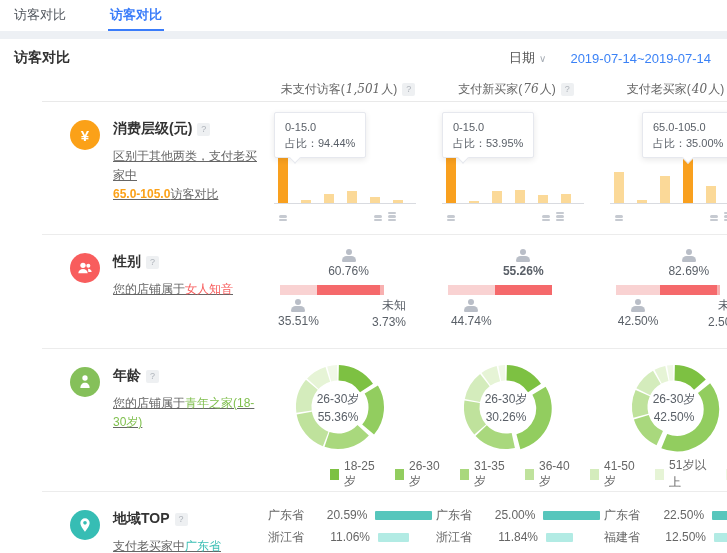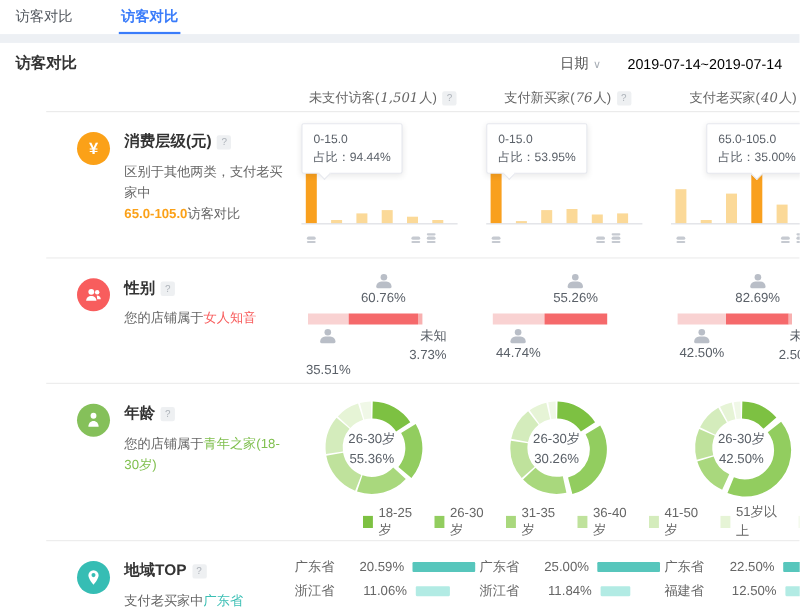--- a/index.html
+++ b/index.html
@@ -10,21 +10,21 @@
   .tabbar { display:flex; gap:40px; padding-left:12px; height:31px; align-items:flex-end; background:#fff; }
   .tab { font-size:13px; color:#51565d; padding:6px 2px 7px; cursor:pointer; }
   .tab.active { color:#3a7cfa; font-weight:700; border-bottom:2px solid #3a7cfa; padding-bottom:5px; }
   .gray-band { height:8px; background:#edf0f4; }
 
   
   .panel-header { display:flex; justify-content:space-between; align-items:center; height:38px; padding:0 16px 0 14px; }
   .panel-title { font-size:14px; font-weight:700; color:#333; }
   .header-right { display:flex; align-items:center; font-size:13px; color:#555; }
   .caret { color:#a7adb5; font-size:10px; margin-left:4px; }
-  .date-range { margin-left:24px; color:#000000; }
+  .date-range { margin-left:24px; color:#3b82f6; }
 
   .grid4 { display:grid; grid-template-columns:222px 168px 168px 169px;margin-left:42px; }
   .col-headers { height:25px; align-items:center; border-bottom:1px solid #e9e9e9; color:#666; }
   .col-header { text-align:center; }
   .col-header .num { font-family:"DejaVu Serif",serif; font-style:italic; padding:0 1px; }
   .help { display:inline-block; width:13px; height:13px; line-height:13px; text-align:center;
     background:#eef0f2; color:#aeb3ba; border-radius:2px; font-size:9px; margin-left:5px; vertical-align:1px; }
 
   
   .section { border-bottom:1px solid #ececec; }
@@ -33,21 +33,21 @@
   .section.age { height:143px; grid-template-rows:108px 34px; }
   .section.region { height:64px; border-bottom:none; }
   .sec-label { grid-column:1; padding:18px 6px 0 28px; display:flex; align-items:flex-start; }
   .section.age .sec-label { grid-row:1/3; }
   .sec-icon { flex:0 0 30px; width:30px; height:30px; border-radius:50%; display:flex; align-items:center;
     justify-content:center; color:#fff; margin-right:13px; font-size:15px; font-weight:700; }
   .sec-icon.orange{ background:#fba118; } .sec-icon.red{ background:#f85d5d; }
   .sec-icon.green{ background:#85c05a; } .sec-icon.teal{ background:#36bdb4; }
   .sec-icon svg { width:16px; height:16px; fill:#fff; }
   .sec-title { font-size:14px; font-weight:700; color:#333; }
-  .sec-desc { margin-top:9px; font-size:12px; color:#666; line-height:19px; }
+  .sec-desc { margin-top:9px; font-size:12px; color:#666; line-height:19px;text-decoration:underline; }
   .hl-orange { color:#fba118; font-weight:700; } .hl-red { color:#f85d5d; }
   .hl-green { color:#7fbf4d; } .hl-teal { color:#3bbfb4; }
 
   
   .mini-cell { padding:8px 0 0 10px; }
   .mini-chart { position:relative; width:152px; height:114px; }
   .tip { position:absolute; top:2px; background:#fff; border:1px solid #e6e8ee; border-radius:2px;
     box-shadow:0 2px 6px rgba(0,0,0,.09); padding:6px 10px; font-size:11px; color:#5a6068;
     line-height:16px; white-space:nowrap; z-index:2; }
   .tip-caret { position:absolute; bottom:-5px; width:8px; height:8px; background:#fff;
@@ -232,31 +232,31 @@
     <div class="gender-cell">
         <div class="gender-chart">
           <div class="person" style="left: 65.89%; top: 0px;"></div>
           <div class="g-label" style="left: 65.89%; top: 15px;">60.76%</div>
           <div class="g-bar">
             <div class="seg" style="width: 35.51%; background: rgb(249, 210, 210);"></div>
             <div class="seg" style="width: 60.76%; background: rgb(245, 105, 107);"></div>
             <div class="seg" style="width: 3.73%; background: rgb(248, 176, 176);"></div>
           </div>
           <div class="person" style="left: 17.755%; top: 50px;"></div>
-          <div class="g-label" style="left: 17.755%; top: 80px; text-align: right;">35.51%</div>
+          <div class="g-label" style="left: 17.755%; top: 65px; text-align: right;">35.51%</div>
           <div class="g-unk">
             <div>未知</div>
             <div>3.73%</div>
           </div>
         </div>
       </div>
     <div class="gender-cell">
         <div class="gender-chart">
           <div class="person" style="left: 72.37%; top: 0px;"></div>
-          <div class="g-label" style="left: 72.37%; top: 15px;">55.26%</div>
+          <div class="g-label" style="left: 72.37%; top: 15px; font-weight: bold;">55.26%</div>
           <div class="g-bar">
             <div class="seg" style="width: 44.74%; background: rgb(249, 210, 210);"></div>
             <div class="seg" style="width: 55.26%; background: rgb(245, 105, 107);"></div>
           </div>
           <div class="person" style="left: 22.37%; top: 50px;"></div>
           <div class="g-label" style="left: 22.37%; top: 65px;">44.74%</div>
         </div>
       </div>
     <div class="gender-cell">
         <div class="gender-chart">

